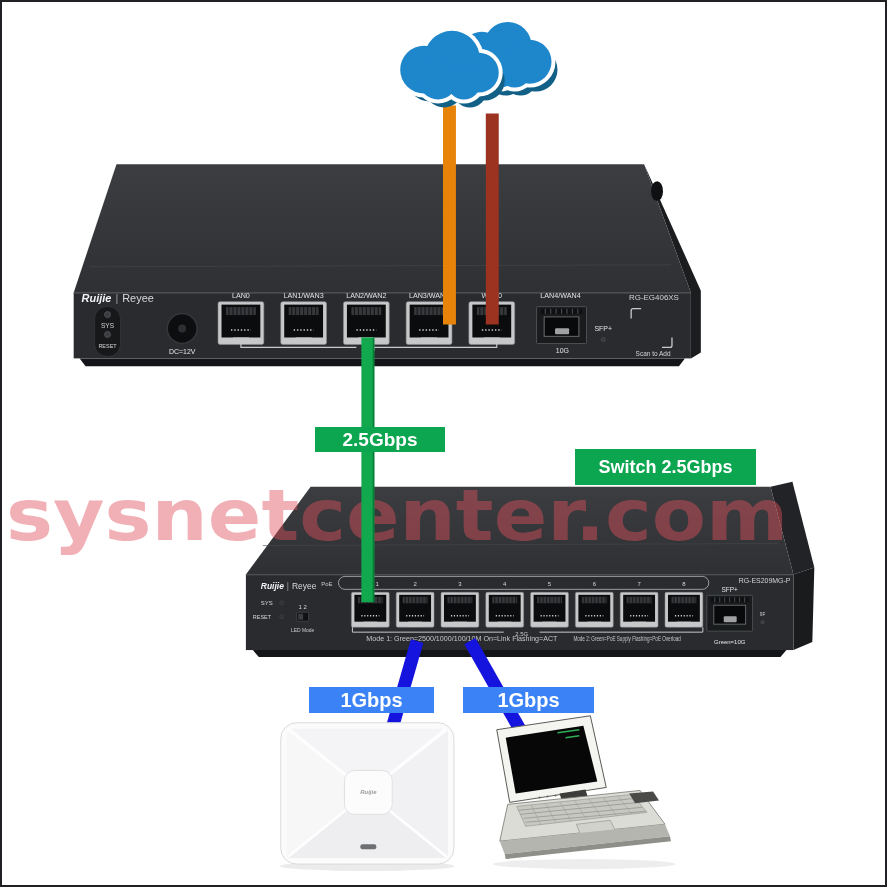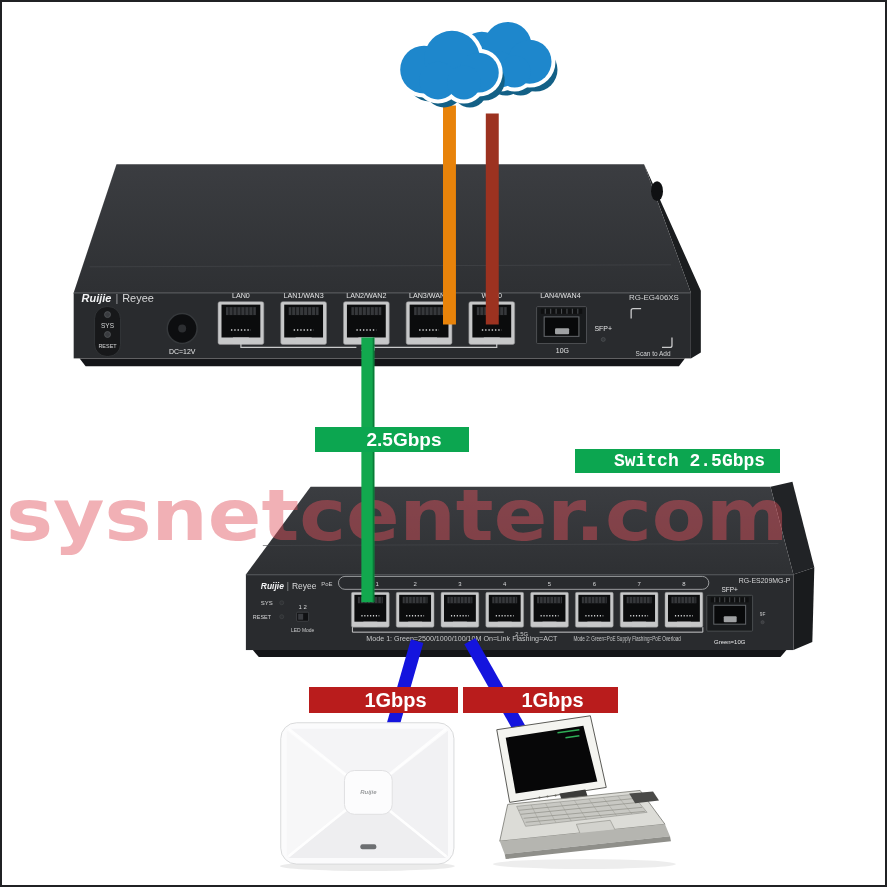--- a/index.html
+++ b/index.html
@@ -3,23 +3,23 @@
 <meta charset="utf-8">
 <style>
   html,body{margin:0;padding:0;background:#fff;}
   .stage{position:relative;width:887px;height:887px;background:#ffffff;
          border:2px solid #202124;box-sizing:border-box;overflow:hidden;
          font-family:"Liberation Sans",sans-serif;text-align:center;}
   .layer{position:absolute;left:0;top:0;width:883px;height:883px;}
   .z1{z-index:1}.z2{z-index:2}.z3{z-index:3}.z5{z-index:5}
   svg text{font-family:"Liberation Sans",sans-serif;}
   .tag{position:absolute;display:flex;align-items:center;justify-content:center;
-       color:#fff;font-weight:600;z-index:4;font-family:"Liberation Sans",sans-serif;padding-left:24px;}
+       color:#fff;font-weight:600;z-index:4;font-family:"Liberation Sans",sans-serif;}
   .tag.green{background:#0CA650;}
-  .tag.blue{background:#b91c1c;}
+  .tag.blue{background:#3b82f6;}
   .wm-text{font-family:"DejaVu Sans",sans-serif;font-weight:bold;}
 </style>
 </head>
 <body>
 
 <div class="stage">
 
   <svg class="layer z1" viewBox="0 0 887 887">
     <defs>
       <linearGradient id="topGrad" x1="0" y1="0" x2="0" y2="1">
@@ -211,21 +211,21 @@
             <circle cx="452" cy="57" r="28"></circle>
           <circle cx="479" cy="71" r="20"></circle>
             <circle cx="438" cy="79" r="19"></circle>
             <circle cx="464" cy="81" r="17"></circle>
         </g>
       </g>
     </g>
   </svg>
 
   <div class="tag green" style="left:313px;top:425px;width:130px;height:25px;font-size:19px;">2.5Gbps</div>
-  <div class="tag green" style="left:573px;top:447px;width:181px;height:24px;font-size:18px;font-family:Liberation Mono, monospace;">Switch 2.5Gbps</div>
+  <div class="tag green" style="left:573px;top:447px;width:181px;height:36px;font-size:18px;">Switch 2.5Gbps</div>
   <div class="tag blue" style="left:307px;top:685px;width:125px;height:26px;font-size:20px;">1Gbps</div>
   <div class="tag blue" style="left:461px;top:685px;width:131px;height:26px;font-size:20px;">1Gbps</div>
 
   <svg class="layer z5" viewBox="0 0 887 887">
 
     <g>
       <ellipse cx="367" cy="868" rx="88" ry="5" fill="rgba(0,0,0,0.08)"></ellipse>
       <rect x="280" y="724" width="174" height="142" rx="16" fill="#fbfbfc" stroke="#d9dadb" stroke-width="1"></rect>
       <polygon points="288,730 446,730 367,793" fill="#f4f4f6"></polygon>
       <polygon points="288,860 446,860 367,795" fill="#eeeef0"></polygon>

